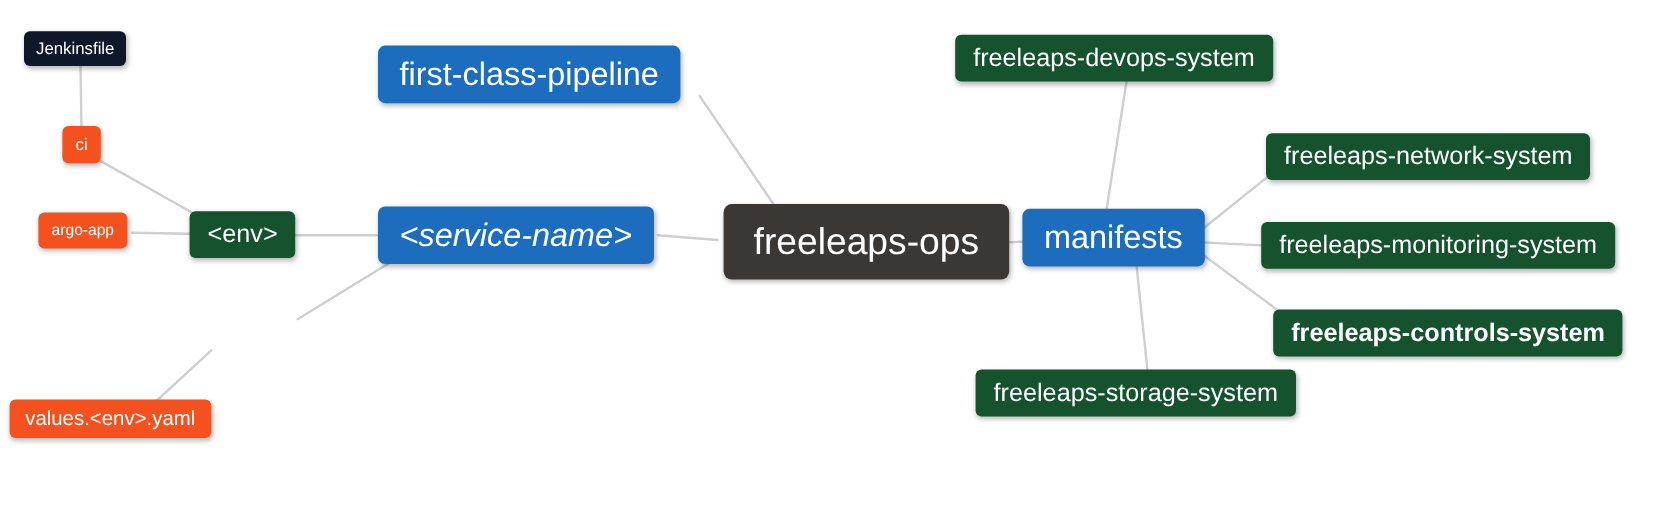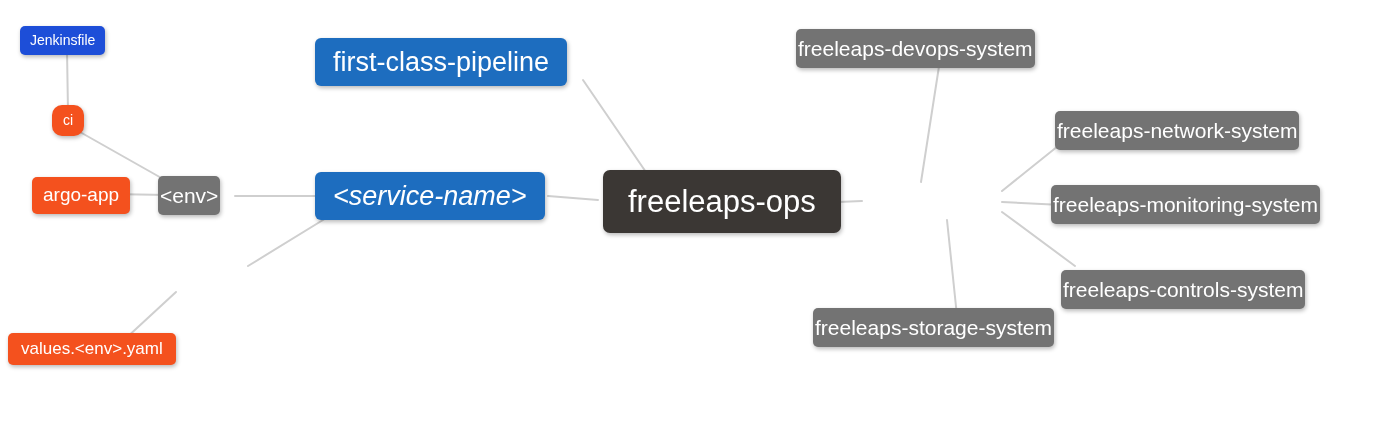--- a/index.html
+++ b/index.html
@@ -30,24 +30,24 @@
     color: #ffffff;
     white-space: nowrap;
     text-align: center;
     border-radius: 6px;
     box-shadow: 1px 2px 4px rgba(0,0,0,0.28);
     line-height: 1.2;
     cursor: pointer;
   }
   .node.dark   { background: #3b3734; font-size: 31px; padding: 13px 25px; border-radius: 7px; margin-left: 20px; }
   .node.blue   { background: #1d6dbf; font-size: 27px; padding: 8px 18px; }
-  .node.green  { background: #737373; font-size: 21px; padding: 7px 2px; border-radius: 5px; }
-  .node.orange { background: #1d4ed8; font-size: 14px; padding: 6px 10px; border-radius: 5px; }
-  .node.red    { background: #f4511e; font-size: 19px; padding: 7px 11px; border-radius: 5px; }
-  .node.red.small { font-size: 14px; border-radius: 10px; }
+  .node.green  { background: #14532d; font-size: 21px; padding: 7px 15px; border-radius: 5px; }
+  .node.orange { background: #0f172a; font-size: 14px; padding: 6px 10px; border-radius: 5px; }
+  .node.red    { background: #f4511e; font-size: 13px; padding: 7px 11px; border-radius: 5px; }
+  .node.red.small { font-size: 14px; }
   .node.red.wide  { font-size: 17px; padding: 6px 13px; }
 </style>
 </head>
 <body>
 
 <div class="canvas">
 
   <svg class="edges" viewBox="0 0 1390 421" xmlns="http://www.w3.org/2000/svg">
     <line x1="67" y1="50" x2="68" y2="112"></line>
     <line x1="80" y1="132" x2="172" y2="184"></line>
@@ -67,20 +67,21 @@
 
   <div class="node orange" style="left:20px;  top:26px;">Jenkinsfile</div>
   <div class="node red small" style="left:52px;  top:105px;">ci</div>
   <div class="node red" style="left:32px;  top:177px;">argo-app</div>
   <div class="node green" style="left:158px; top:176px;text-align:center;">&lt;env&gt;</div>
   <div class="node red wide" style="left:8px;   top:333px;">values.&lt;env&gt;.yaml</div>
 
   <div class="node blue" style="left:315px; top:38px;">first-class-pipeline</div>
   <div class="node blue" style="left:315px; top:172px;font-style:italic;">&lt;service-name&gt;</div>
   <div class="node dark" style="left:583px; top:170px;">freeleaps-ops</div>
+  <div class="node blue" style="left:852px; top:174px;">manifests</div>
 
   <div class="node green" style="left:796px;  top:29px;">freeleaps-devops-system</div>
   <div class="node green" style="left:1055px; top:111px;">freeleaps-network-system</div>
   <div class="node green" style="left:1051px; top:185px;">freeleaps-monitoring-system</div>
-  <div class="node green" style="left:1061px; top:270px;">freeleaps-controls-system</div>
+  <div class="node green" style="left:1061px; top:258px;font-weight:bold;">freeleaps-controls-system</div>
   <div class="node green" style="left:813px;  top:308px;">freeleaps-storage-system</div>
 
 </div>
 
 </body></html>

